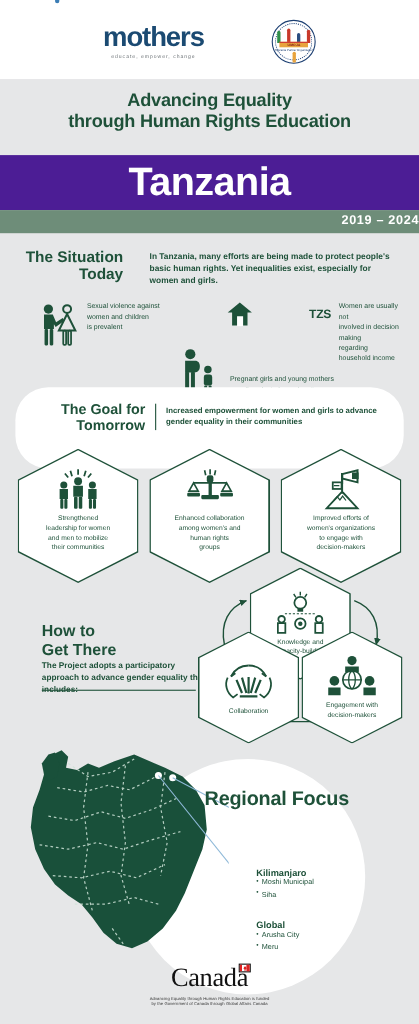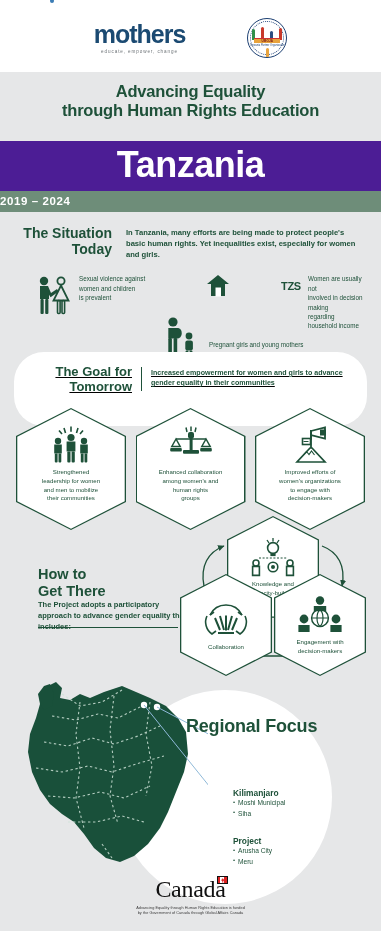--- a/index.html
+++ b/index.html
@@ -75,30 +75,30 @@
     line-height: 1.18; letter-spacing: -0.2px;
   }
   .country-band {
     background: #4c1d95; text-align: center; padding: 6px 0 8px;
   }
   .country-band .country {
     color: #ffffff; font-size: 36px; font-weight: bold;
     line-height: 1; letter-spacing: -0.5px;
   }
   .year-band {
-    background: #6e8d79; text-align: left; padding: 4px 0 5px;
+    background: #6e8d79; text-align: right; padding: 4px 0 5px;
   }
   .year-band .years {
     color: #ffffff; font-size: 11.5px; font-weight: bold; letter-spacing: 0.6px;
   }
 
   
   .section { padding: 0 16px; position: relative; }
 
-  .sec-head-row { display: flex; gap: 14px; padding-top: 14px; }
+  .sec-head-row { display: flex; gap: 24px; padding-top: 14px; }
   .sec-title {
     color: #1e5139; font-size: 14px; font-weight: bold; line-height: 1.12;
     text-align: right; flex: 0 0 96px;
   }
   .sec-body {
     color: #1e5139; font-size: 7.6px; font-weight: bold; line-height: 1.42;
     flex: 1; padding-top: 2px;
   }
 
   
@@ -109,21 +109,21 @@
   .ic { color: #1e5139; flex: 0 0 auto; }
 
   .tzs-wrap { display: flex; align-items: center; gap: 3px; }
   .tzs-label { font-size: 11px; font-weight: bold; color: #1e5139; letter-spacing: -0.3px; margin-left: 48px; }
 
   
   .goal-panel {
     position: absolute; left: 14px; top: 352px; width: 353px; height: 74px;
     background: #ffffff; border-radius: 30px 30px 30px 30px;
   }
-  .goal-inner { display: flex; gap: 9px; padding: 13px 14px 0 14px; text-decoration: underline; }
+  .goal-inner { display: flex; gap: 9px; padding: 13px 14px 0 14px; }
   .goal-title {
     color: #1e5139; font-size: 13px; font-weight: bold; line-height: 1.15;
     text-align: right; flex: 0 0 104px;
   }
   .goal-sep { width: 1px; background: #1e5139; margin: 2px 0 4px; }
   .goal-text {
     color: #1e5139; font-size: 7.1px; font-weight: bold; line-height: 1.45;
     flex: 1; padding-top: 3px;
   }
 
@@ -537,21 +537,21 @@
 
   <div class="rf-title">Regional Focus</div>
 
   <div class="rf-group rf-g1">
     <div class="rf-name">Kilimanjaro</div>
     <div class="rf-item">Moshi Municipal</div>
     <div class="rf-item">Siha</div>
   </div>
 
   <div class="rf-group rf-g2">
-    <div class="rf-name">Project</div>
+    <div class="rf-name">Global</div>
     <div class="rf-item">Arusha City</div>
     <div class="rf-item">Meru</div>
   </div>
 
   <div class="footer">
     <div class="canada-wm">
       <span>Canada</span>
       <span class="maple">
         <span class="bar bl"></span>
         <span class="bar br"></span>

